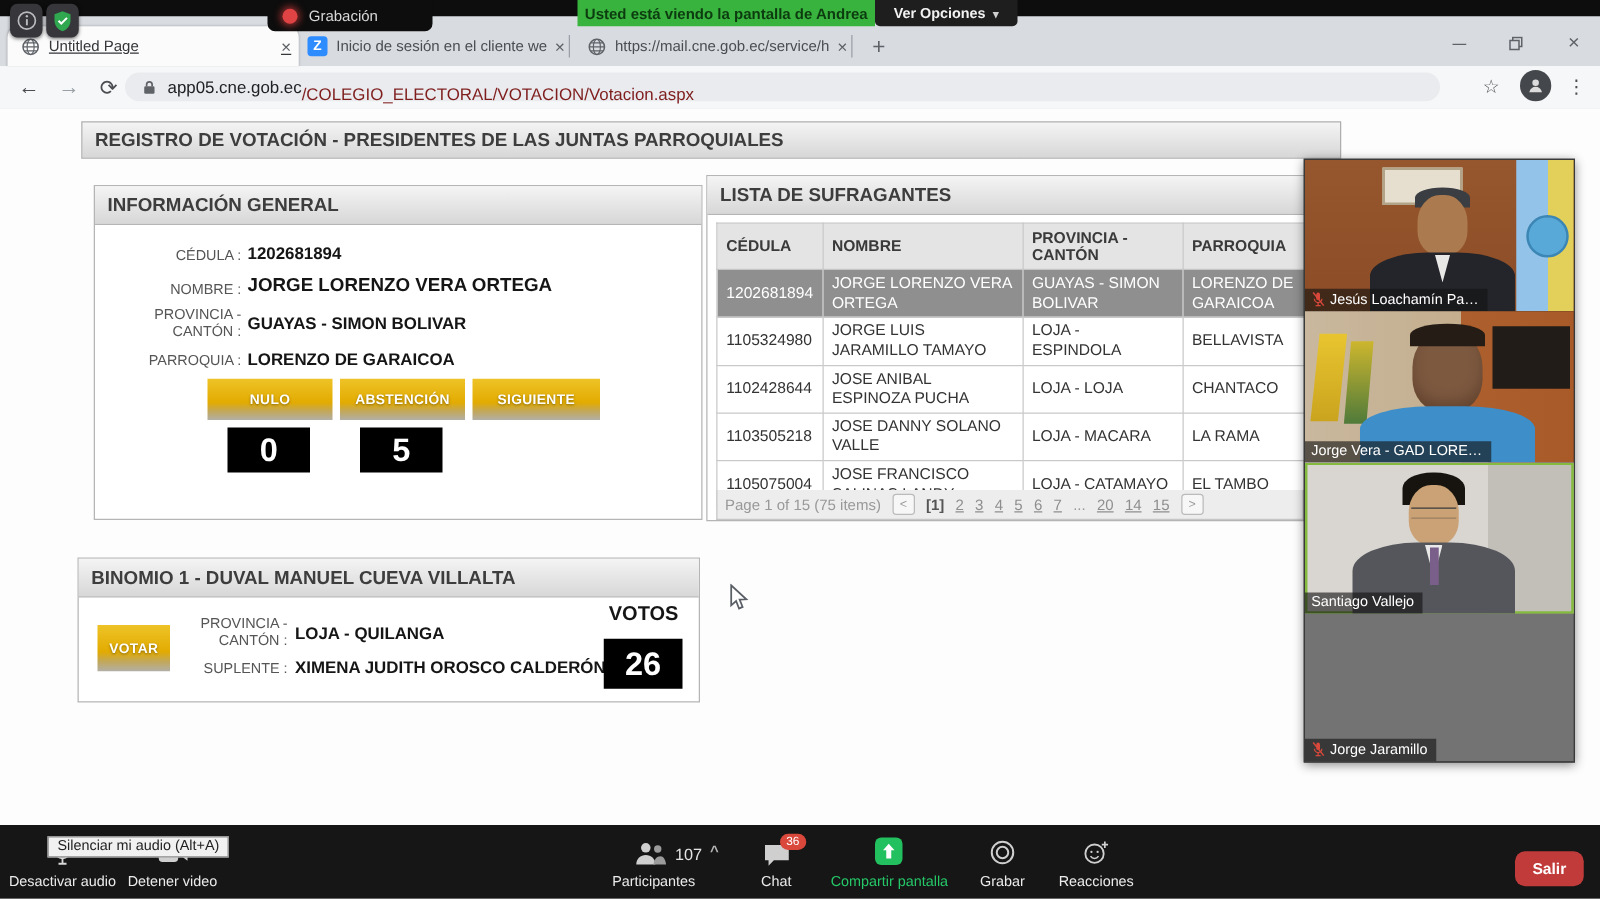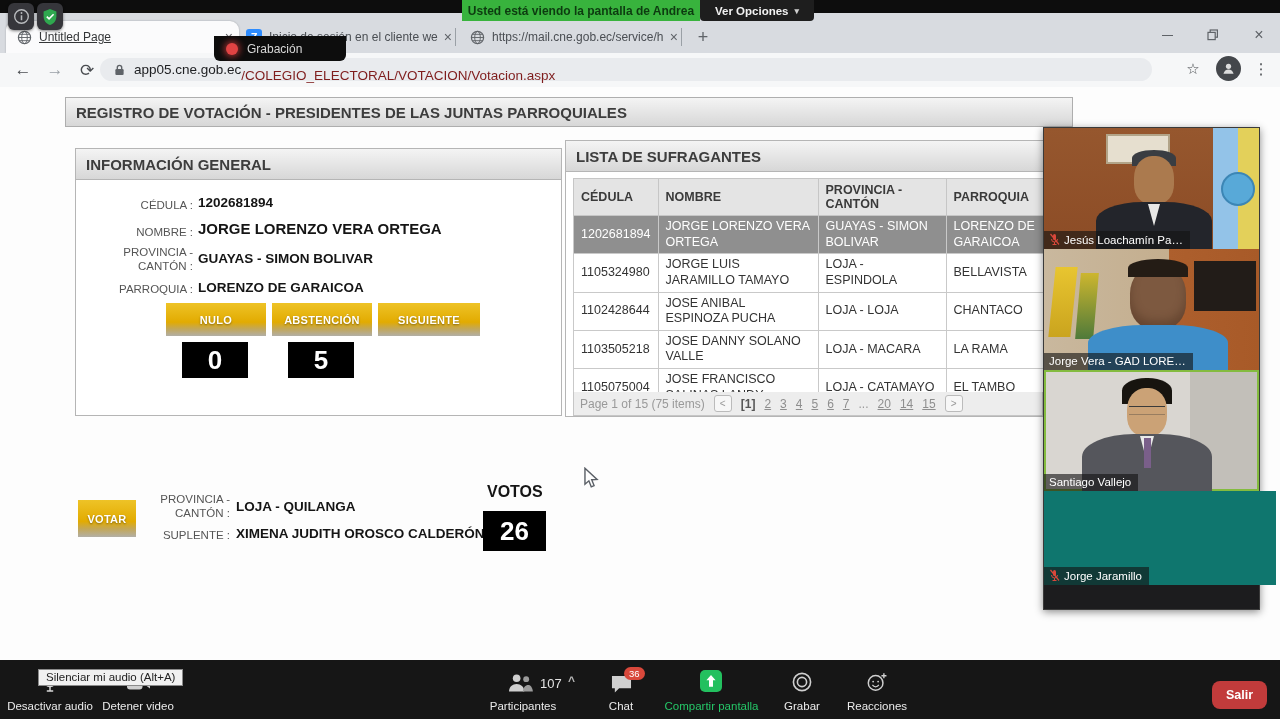--- a/index.html
+++ b/index.html
@@ -27,21 +27,21 @@
   .urlpill .dom{color:#202124;}
   .urlpill .path{color:#7f1d1d;margin-top:12px;}
   .avatar{position:absolute;left:1216px;top:56px;width:25px;height:25px;border-radius:50%;background:#44474b;
     display:flex;align-items:center;justify-content:center;}
 
   
   .topstrip{position:absolute;left:0;top:0;width:1280px;height:13px;background:#0d0d0d;}
   .ovsq{position:absolute;top:3px;width:26px;height:27px;background:#36363b;border-radius:6px;
     display:flex;align-items:center;justify-content:center;box-shadow:0 1px 3px rgba(0,0,0,.5);}
   .recpill{position:absolute;left:214px;top:0;width:132px;height:25px;background:#0d0d0d;border-radius:0 0 6px 6px;
-    display:flex;align-items:center;margin-top:36px;}
+    display:flex;align-items:center;}
   .recdot{width:12px;height:12px;border-radius:50%;background:#e04343;margin-left:12px;
     box-shadow:0 0 6px 2px rgba(255,70,70,.55);}
   .reclabel{color:#d8d8d8;font-size:12px;margin-left:9px;}
   .sharebanner{position:absolute;left:462px;top:0;width:238px;height:21px;background:#38b33d;
     display:flex;align-items:center;justify-content:center;color:#0d3b10;font-weight:bold;font-size:12px;}
   .veropts{position:absolute;left:700px;top:0;width:114px;height:21px;background:#1e1e1e;border-radius:0 0 4px 4px;
     display:flex;align-items:center;justify-content:center;color:#f2f2f2;font-weight:bold;font-size:11.5px;gap:6px;}
   .veropts .caret{font-size:9px;color:#cfcfcf;}
 
   
@@ -254,20 +254,25 @@
       <span class="pglink">5</span>
       <span class="pglink">6</span>
       <span class="pglink">7</span>
       <span class="pgdots">...</span>
       <span class="pglink">20</span>
       <span class="pglink">14</span>
       <span class="pglink">15</span>
       <span class="pgbtn">&gt;</span>
     </div>
 
+    <div class="panel" style="left:62px;top:359px;width:498px;height:116px;">
+      <div class="hd">
+        <span>BINOMIO 1 - DUVAL MANUEL CUEVA VILLALTA</span>
+      </div>
+    </div>
     <button class="goldbtn" style="left:78px;top:413px;width:58px;height:37px;">VOTAR</button>
     <div class="flabel" style="left:135px;top:405px;width:95px;">PROVINCIA - CANTÓN :</div>
     <div class="fvalue" style="left:236px;top:412px;">LOJA - QUILANGA</div>
     <div class="flabel" style="left:150px;top:441px;width:80px;">SUPLENTE :</div>
     <div class="fvalue" style="left:236px;top:439px;">XIMENA JUDITH OROSCO CALDERÓN</div>
     <div class="fvalue" style="left:487px;top:396px;font-size:16px;">VOTOS</div>
     <div class="counter" style="left:483px;top:424px;width:63px;height:40px;">26</div>
 
     <div class="abs" style="left:583px;top:380px;z-index:40;">
       <svg width="19" height="22" viewBox="0 0 12 14">
@@ -323,21 +328,21 @@
         <div class="abs" style="left:85px;top:36px;width:36px;height:7px;border-top:1.5px solid #3a3a3a;border-bottom:1px solid rgba(58,58,58,.35);"></div>
         <div class="torso" style="left:38px;top:64px;width:130px;height:57px;background:#55565c;position:absolute;"></div>
         <div class="abs" style="left:96px;top:66px;width:14px;height:26px;background:#e9e9e9;clip-path:polygon(0 0,100% 0,50% 100%);"></div>
         <div class="abs" style="left:100px;top:68px;width:7px;height:30px;background:#7a5f8a;"></div>
       </div>
       <div class="vname">
         <span>Santiago Vallejo</span>
       </div>
     </div>
 
-    <div class="vtile" style="background:#0f766e;height:94px;padding-left:17px;">
+    <div class="vtile" style="background:#737373;height:118px;">
       <div class="vname">
         <span style="display:flex;">
           <svg width="11" height="13" viewBox="0 0 22 26">
               <rect x="8" y="2" width="6" height="12" rx="3" fill="#d9483b"></rect>
               <path d="M5 12a6 6 0 0 0 12 0" stroke="#d9483b" stroke-width="2" fill="none"></path>
               <path d="M11 18v4M7 23h8" stroke="#d9483b" stroke-width="2"></path>
               <path d="M3 2l17 21" stroke="#d9483b" stroke-width="2.4"></path>
             </svg>
         </span>
         <span>Jorge Jaramillo</span>

